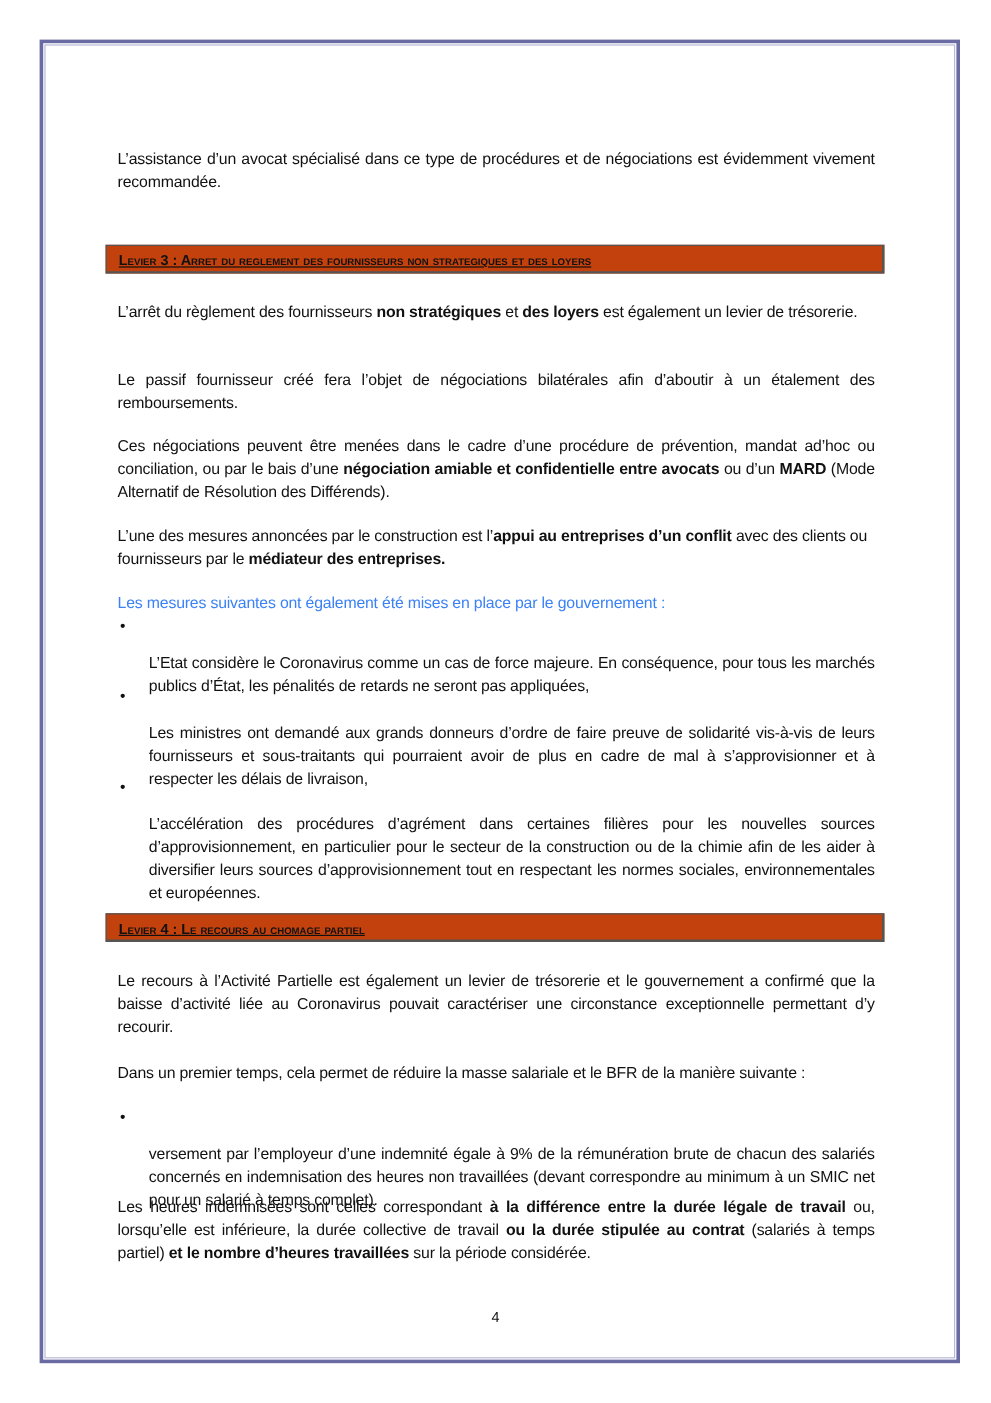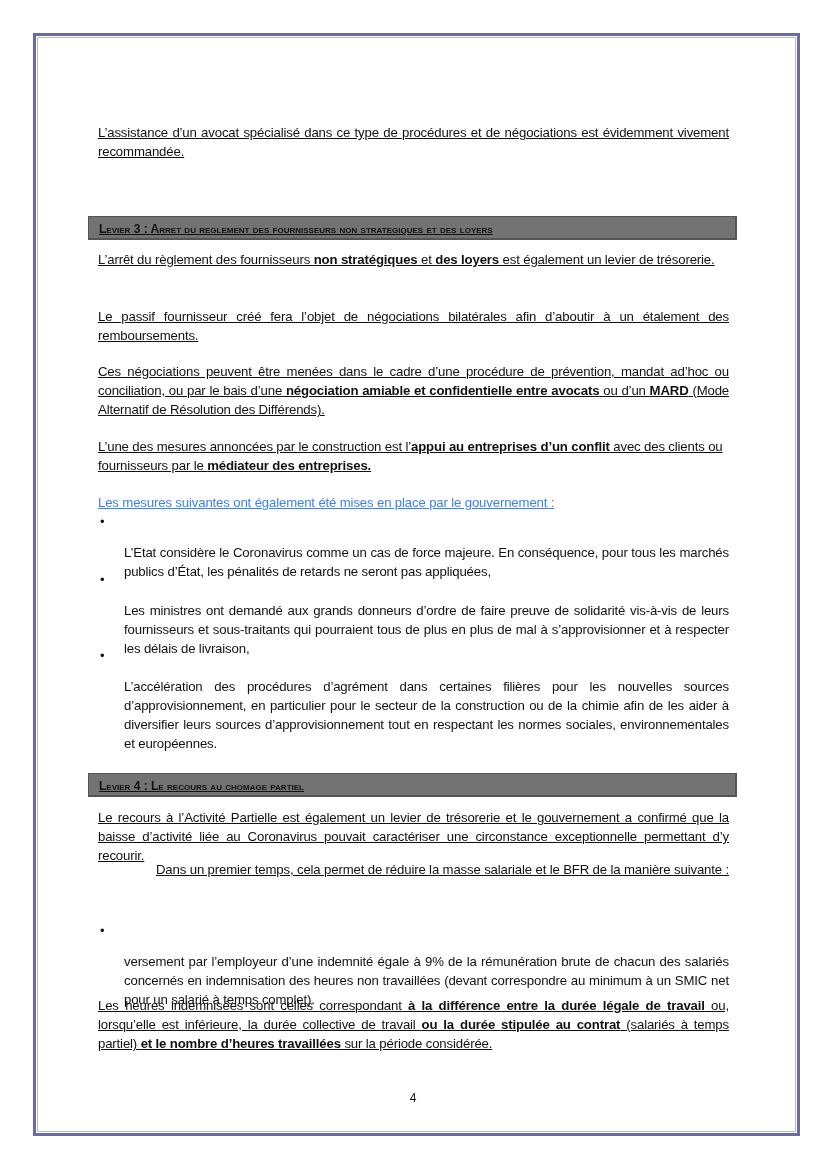--- a/index.html
+++ b/index.html
@@ -9,28 +9,28 @@
     border: 3px solid #6b6ba3; box-sizing: border-box;
   }
   .page-border::after {
     content: ""; position: absolute; left: 1px; top: 1px; right: 1px; bottom: 1px;
     border: 1px solid #b8b8d8;
   }
   .content {
     position: absolute; left: 98px; top: 0; width: 631px;
     font-size: 13.2px; line-height: 19px; letter-spacing: -0.15px;
   }
-  .para { position: absolute; left: 0; width: 631px; text-align: justify; margin: 0; text-decoration: underline; }
+  .para { position: absolute; left: 0; width: 631px; text-align: justify; margin: 0; }
   .para b { font-weight: bold; }
   .gray { color: #3b82f6; }
   .section-header {
     position: absolute; left: -10px; width: 649px; height: 24px;
-    background: #737373; border: 1px solid #555; border-bottom-width: 2px; border-right-width: 2px;
+    background: #c2410c; border: 1px solid #555; border-bottom-width: 2px; border-right-width: 2px;
     box-sizing: border-box; padding: 3px 0 0 10px;
-    font-size: 11px; font-weight: bold; letter-spacing: 0px; margin-top: 12px;
+    font-size: 11px; font-weight: bold; letter-spacing: 0px;
   }
   .section-header span { text-decoration: underline; }
   .bullet-item { position: absolute; left: 0; width: 631px; }
   .bullet-dot { position: absolute; left: 2px; top: 0; font-size: 13px; }
   .bullet-text { position: absolute; left: 26px; width: 605px; text-align: justify; margin-top: 31px; }
   .page-number { position: absolute; left: 0; width: 826px; top: 1091px; text-align: center; font-size: 12px; }
 </style>
 </head>
 <body>
 
@@ -54,35 +54,35 @@
 
   <p class="para gray" style="top:493px; text-align:left;">Les mesures suivantes ont également été mises en place par le gouvernement :</p>
 
   <div class="bullet-item" style="top:512px;">
     <span class="bullet-dot">•</span>
     <span class="bullet-text">L’Etat considère le Coronavirus comme un cas de force majeure. En conséquence, pour tous les marchés publics d’État, les pénalités de retards ne seront pas appliquées,</span>
   </div>
 
   <div class="bullet-item" style="top:570px;">
     <span class="bullet-dot">•</span>
-    <span class="bullet-text">Les ministres ont demandé aux grands donneurs d’ordre de faire preuve de solidarité vis-à-vis de leurs fournisseurs et sous-traitants qui pourraient tous de plus en plus de mal à s’approvisionner et à respecter les délais de livraison,</span>
+    <span class="bullet-text">Les ministres ont demandé aux grands donneurs d’ordre de faire preuve de solidarité vis-à-vis de leurs fournisseurs et sous-traitants qui pourraient avoir de plus en cadre de mal à s’approvisionner et à respecter les délais de livraison,</span>
   </div>
 
   <div class="bullet-item" style="top:646px;">
     <span class="bullet-dot">•</span>
     <span class="bullet-text">L’accélération des procédures d’agrément dans certaines filières pour les nouvelles sources d’approvisionnement, en particulier pour le secteur de la construction ou de la chimie afin de les aider à diversifier leurs sources d’approvisionnement tout en respectant les normes sociales, environnementales et européennes.</span>
   </div>
 
   <div class="section-header" style="top:761px;padding-left:10px;">
     <span style="font-variant: small-caps; font-size:12px;">Levier 4 : </span><span style="font-variant: small-caps; font-size:12px;">Le recours au chomage partiel</span>
   </div>
 
   <p class="para" style="top:808px;">Le recours à l’Activité Partielle est également un levier de trésorerie et le gouvernement a confirmé que la baisse d’activité liée au Coronavirus pouvait caractériser une circonstance exceptionnelle permettant d’y recourir.</p>
 
-  <p class="para" style="top:860px; text-align:right;">Dans un premier temps, cela permet de réduire la masse salariale et le BFR de la manière suivante :</p>
+  <p class="para" style="top:884px; text-align:left;">Dans un premier temps, cela permet de réduire la masse salariale et le BFR de la manière suivante :</p>
 
   <div class="bullet-item" style="top:921px;">
     <span class="bullet-dot">•</span>
     <span class="bullet-text">versement par l’employeur d’une indemnité égale à 9% de la rémunération brute de chacun des salariés concernés en indemnisation des heures non travaillées (devant correspondre au minimum à un SMIC net pour un salarié à temps complet).</span>
   </div>
 
   <p class="para" style="top:996px;"><span>Les heures indemnisées sont celles correspondant </span><b>à la différence entre la durée légale de travail</b><span> ou, lorsqu’elle est inférieure, la durée collective de travail </span><b>ou la durée stipulée au contrat</b><span> (salariés à temps partiel) </span><b>et le nombre d’heures travaillées</b><span> sur la période considérée.</span></p>
 
 </div>
 

